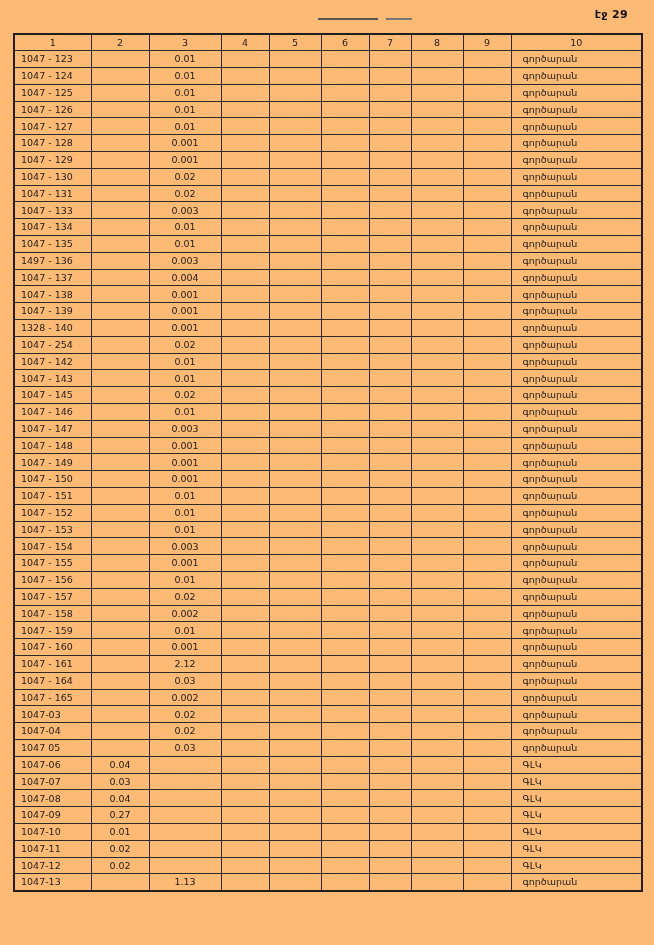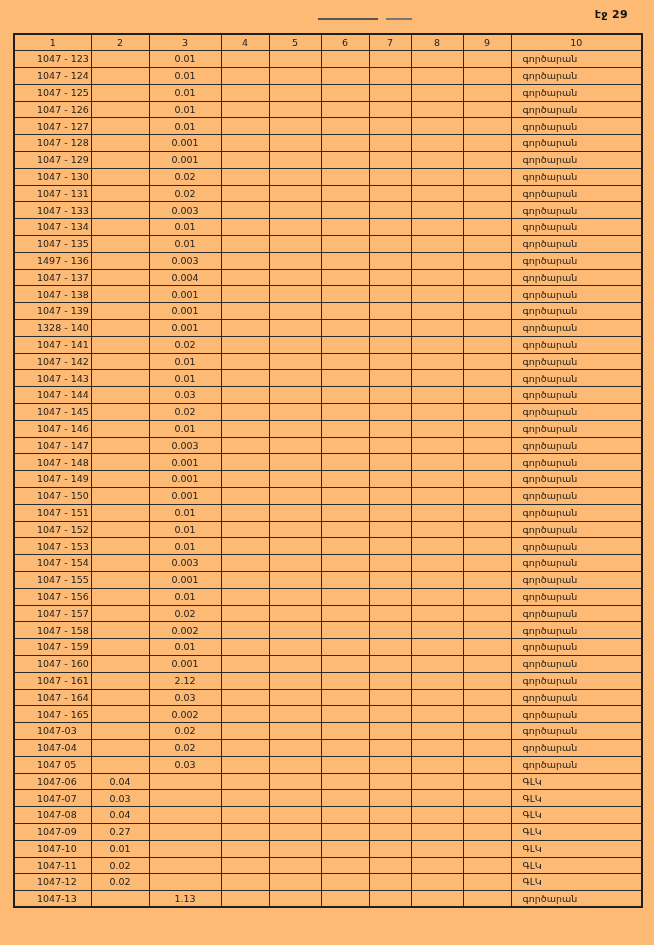--- a/index.html
+++ b/index.html
@@ -46,21 +46,21 @@
     padding: 0 2px;
     overflow: hidden;
     white-space: nowrap;
     vertical-align: middle;
   }
   .doc-table th {
     font-weight: normal;
     text-align: center;
     color: #222;
   }
-  td.col-1 { text-align: left; padding-left: 22px; }
+  td.col-1 { text-align: left; padding-left: 6px; }
   td.col-2 { text-align: center; }
   td.col-3 { text-align: center; }
   td.col-4, td.col-5, td.col-6, td.col-7, td.col-8, td.col-9 { text-align: center; }
   td.col-10 { text-align: left; padding-left: 11px; }
 </style>
 </head>
 <body>
 
 <div class="page">
   <div class="page-label">էջ 29</div>
@@ -294,21 +294,21 @@
           <td class="col-3">0.001</td>
           <td class="col-4"></td>
           <td class="col-5"></td>
           <td class="col-6"></td>
           <td class="col-7"></td>
           <td class="col-8"></td>
           <td class="col-9"></td>
           <td class="col-10">գործարան</td>
         </tr>
         <tr>
-          <td class="col-1">1047 - 141</td>
+          <td class="col-1">1047 - 254</td>
           <td class="col-2"></td>
           <td class="col-3">0.02</td>
           <td class="col-4"></td>
           <td class="col-5"></td>
           <td class="col-6"></td>
           <td class="col-7"></td>
           <td class="col-8"></td>
           <td class="col-9"></td>
           <td class="col-10">գործարան</td>
         </tr>
@@ -321,32 +321,20 @@
           <td class="col-6"></td>
           <td class="col-7"></td>
           <td class="col-8"></td>
           <td class="col-9"></td>
           <td class="col-10">գործարան</td>
         </tr>
         <tr>
           <td class="col-1">1047 - 143</td>
           <td class="col-2"></td>
           <td class="col-3">0.01</td>
-          <td class="col-4"></td>
-          <td class="col-5"></td>
-          <td class="col-6"></td>
-          <td class="col-7"></td>
-          <td class="col-8"></td>
-          <td class="col-9"></td>
-          <td class="col-10">գործարան</td>
-        </tr>
-        <tr>
-          <td class="col-1">1047 - 144</td>
-          <td class="col-2"></td>
-          <td class="col-3">0.03</td>
           <td class="col-4"></td>
           <td class="col-5"></td>
           <td class="col-6"></td>
           <td class="col-7"></td>
           <td class="col-8"></td>
           <td class="col-9"></td>
           <td class="col-10">գործարան</td>
         </tr>
         <tr>
           <td class="col-1">1047 - 145</td>

